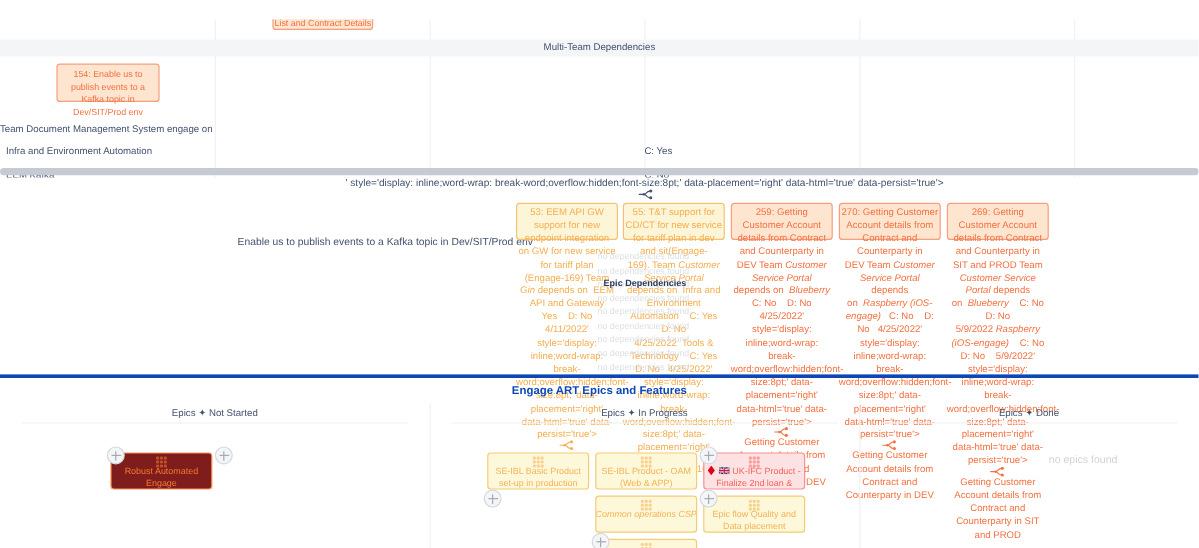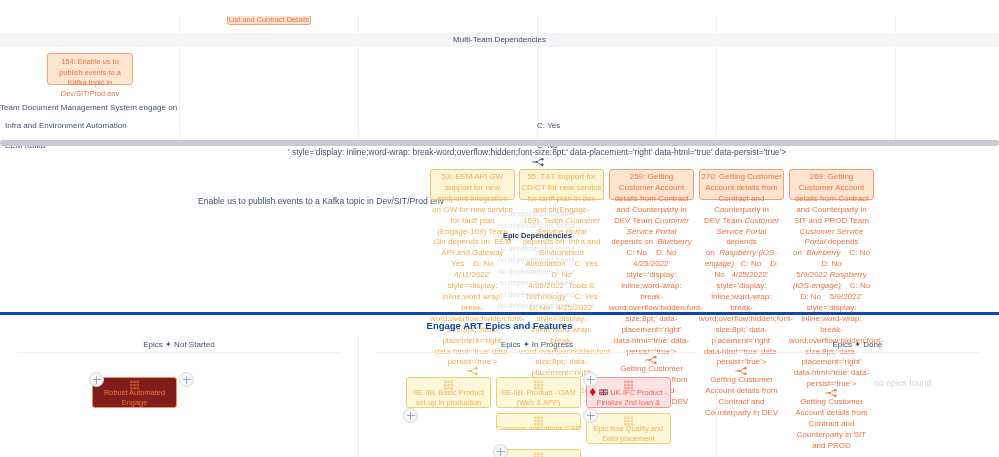--- a/index.html
+++ b/index.html
@@ -319,21 +319,21 @@
             <rect x="4.5" y="8.4" width="3.1" height="3.1" rx="1.1"></rect>
             <rect x="8.4" y="8.4" width="3.1" height="3.1" rx="1.1"></rect>
           </svg>
           <span><svg class="flag" viewBox="0 0 16 10">
               <rect width="16" height="10" fill="#0d5eaf"></rect>
               <rect x="5" y="0" width="2.6" height="10" fill="#fecc00"></rect>
               <rect x="0" y="3.8" width="16" height="2.6" fill="#fecc00"></rect>
             </svg>SE-IBL Product -</span>
           <span>Interest Bearing set-up</span>
         </div>
-        <div class="card yellow" style="left: 496px; top: 97px; width: 85px; height: 17px;">
+        <div class="card yellow" style="left: 496px; top: 97px; width: 85px; height: 31px; font-style: italic;">
           <svg class="gicon" viewBox="0 0 12 12">
             <rect x="0.6" y="0.6" width="3.1" height="3.1" rx="1.1"></rect>
             <rect x="4.5" y="0.6" width="3.1" height="3.1" rx="1.1"></rect>
             <rect x="8.4" y="0.6" width="3.1" height="3.1" rx="1.1"></rect>
             <rect x="0.6" y="4.5" width="3.1" height="3.1" rx="1.1"></rect>
             <rect x="4.5" y="4.5" width="3.1" height="3.1" rx="1.1"></rect>
             <rect x="8.4" y="4.5" width="3.1" height="3.1" rx="1.1"></rect>
             <rect x="0.6" y="8.4" width="3.1" height="3.1" rx="1.1"></rect>
             <rect x="4.5" y="8.4" width="3.1" height="3.1" rx="1.1"></rect>
             <rect x="8.4" y="8.4" width="3.1" height="3.1" rx="1.1"></rect>

